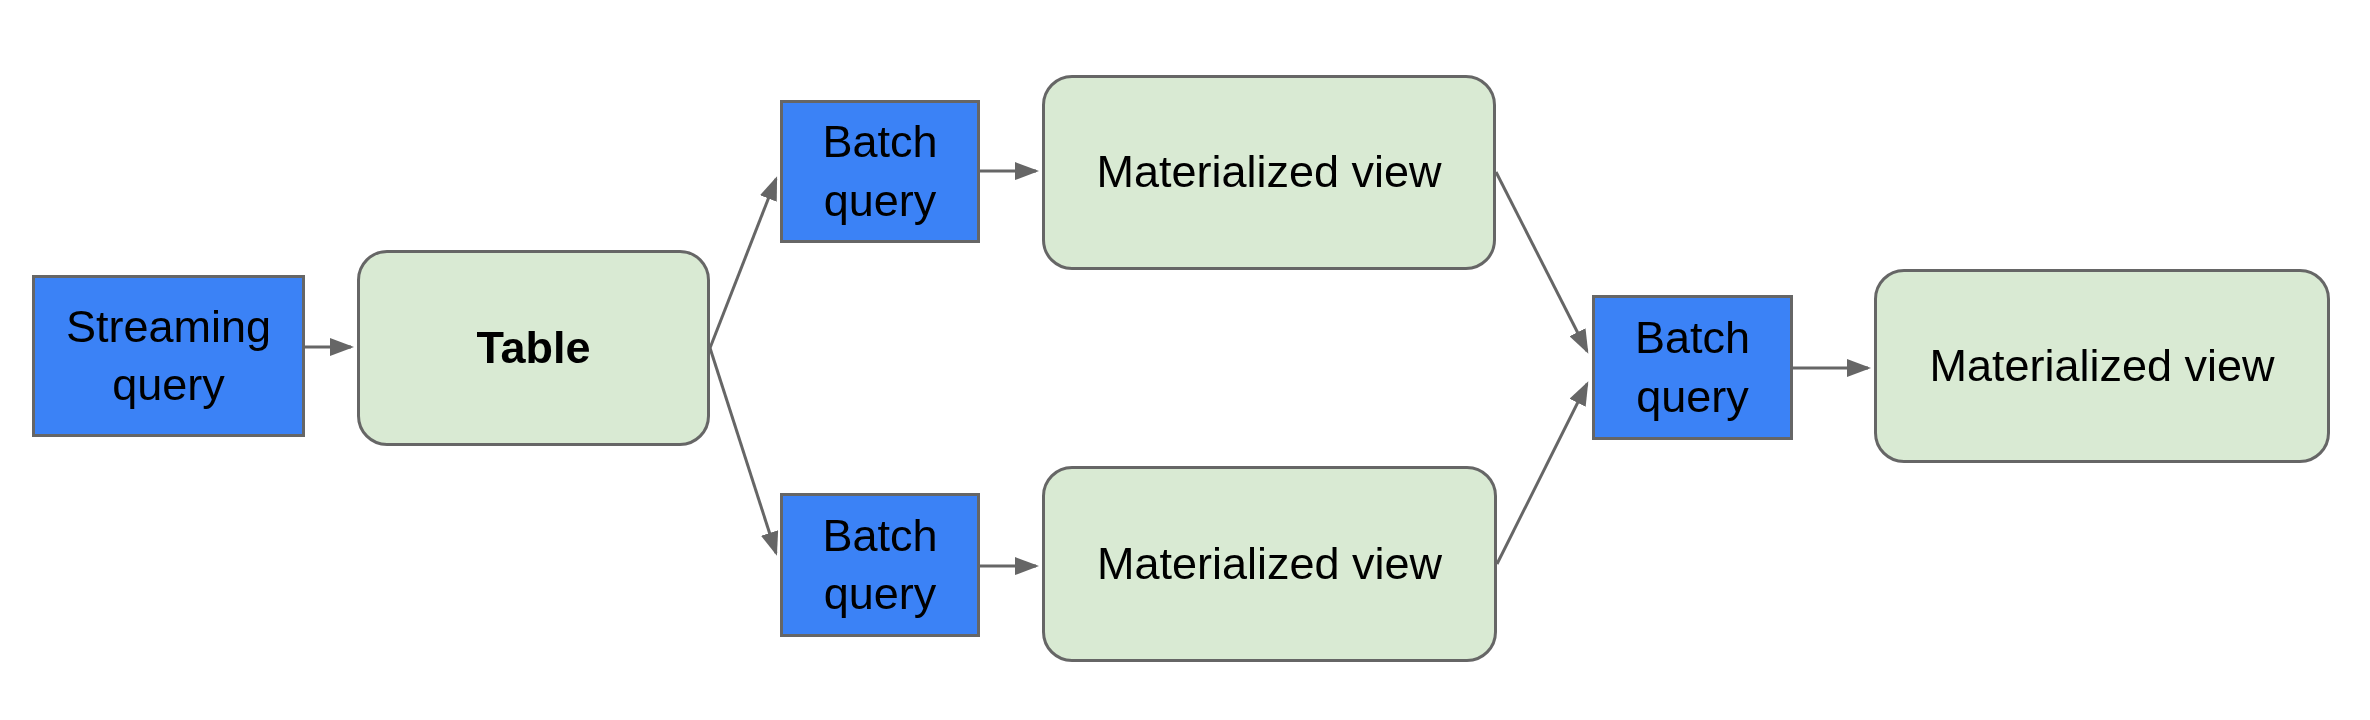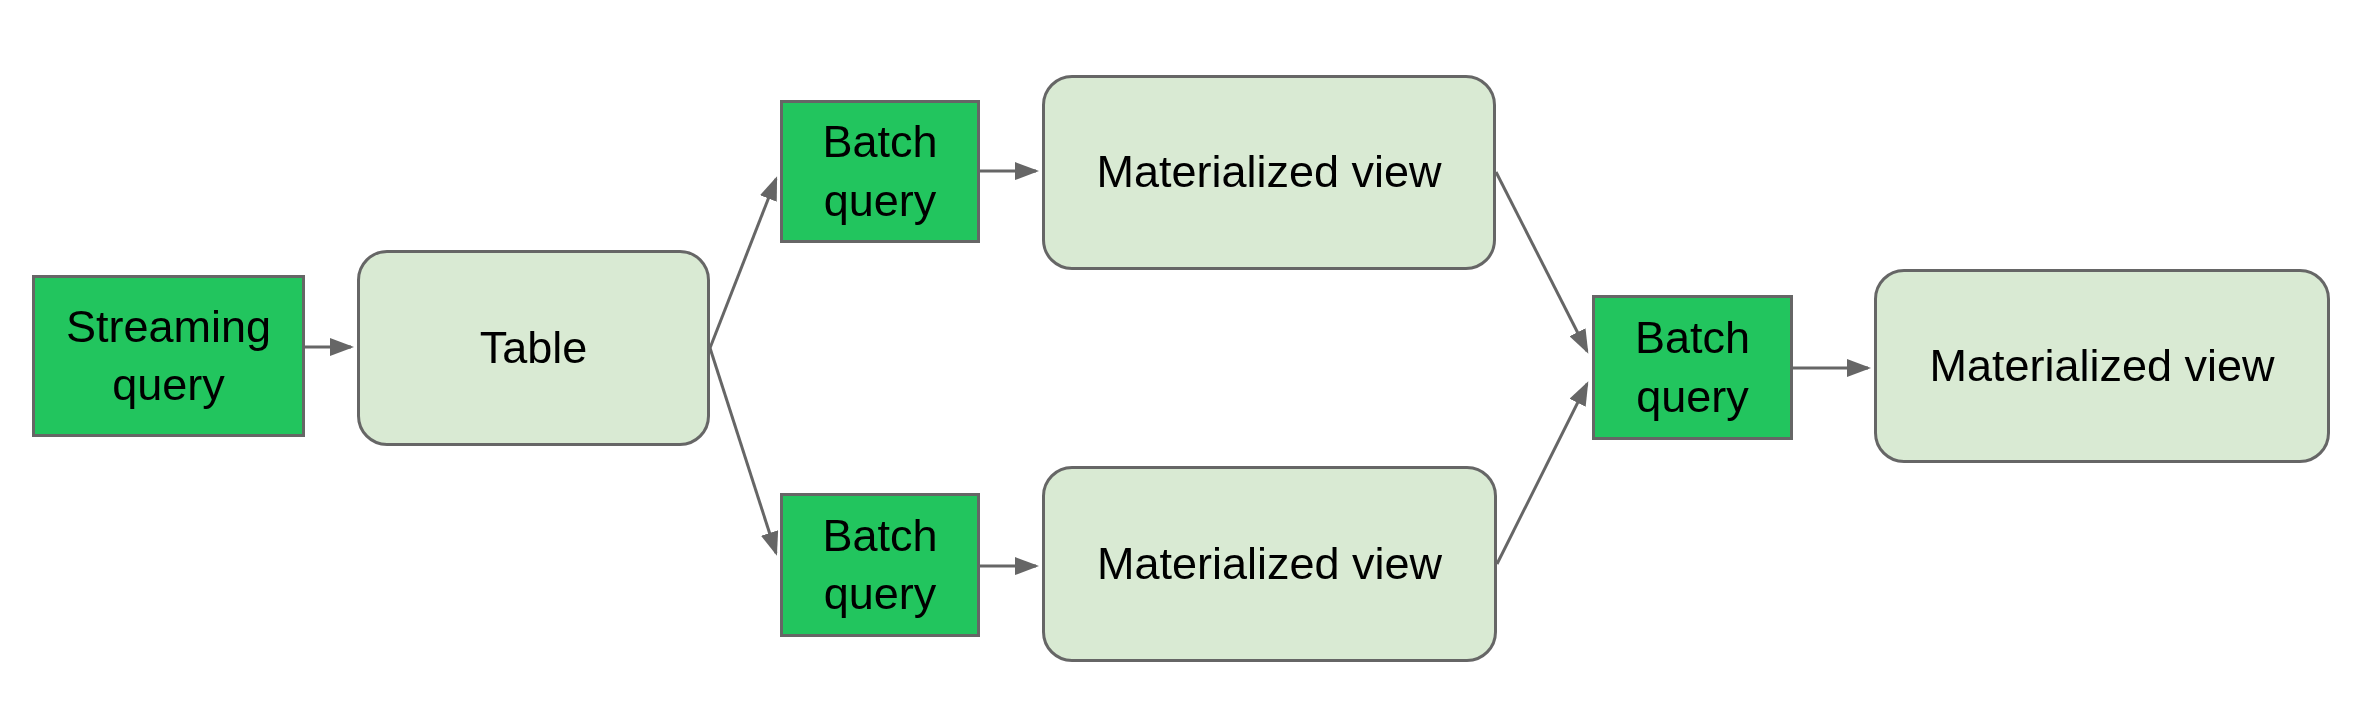--- a/index.html
+++ b/index.html
@@ -29,30 +29,30 @@
     align-items: center;
     justify-content: center;
     text-align: center;
     font-size: 45px;
     line-height: 1.3;
     color: #000000;
     border: 3px solid #666666;
     padding: 0 14px;
   }
   .node.query {
-    background: #22c55e;
+    background: #3b82f6;
     border-radius: 0;
   }
   .node.entity {
     background: #d9ead3;
     border-radius: 30px;
   }
   
   #n-streaming      { left: 32px;   top: 275px; width: 273px; height: 162px; }
-  #n-table          { left: 357px;  top: 250px; width: 353px; height: 196px; }
+  #n-table          { left: 357px;  top: 250px; width: 353px; height: 196px; font-weight: bold; }
   #n-batch-top      { left: 780px;  top: 100px; width: 200px; height: 143px; }
   #n-mv-top         { left: 1042px; top: 75px;  width: 454px; height: 195px; }
   #n-batch-bottom   { left: 780px;  top: 493px; width: 200px; height: 144px; }
   #n-mv-bottom      { left: 1042px; top: 466px; width: 455px; height: 196px; }
   #n-batch-right    { left: 1592px; top: 295px; width: 201px; height: 145px; }
   #n-mv-right       { left: 1874px; top: 269px; width: 456px; height: 194px; }
   .edge {
     stroke: #666666;
     stroke-width: 3;
     fill: none;

